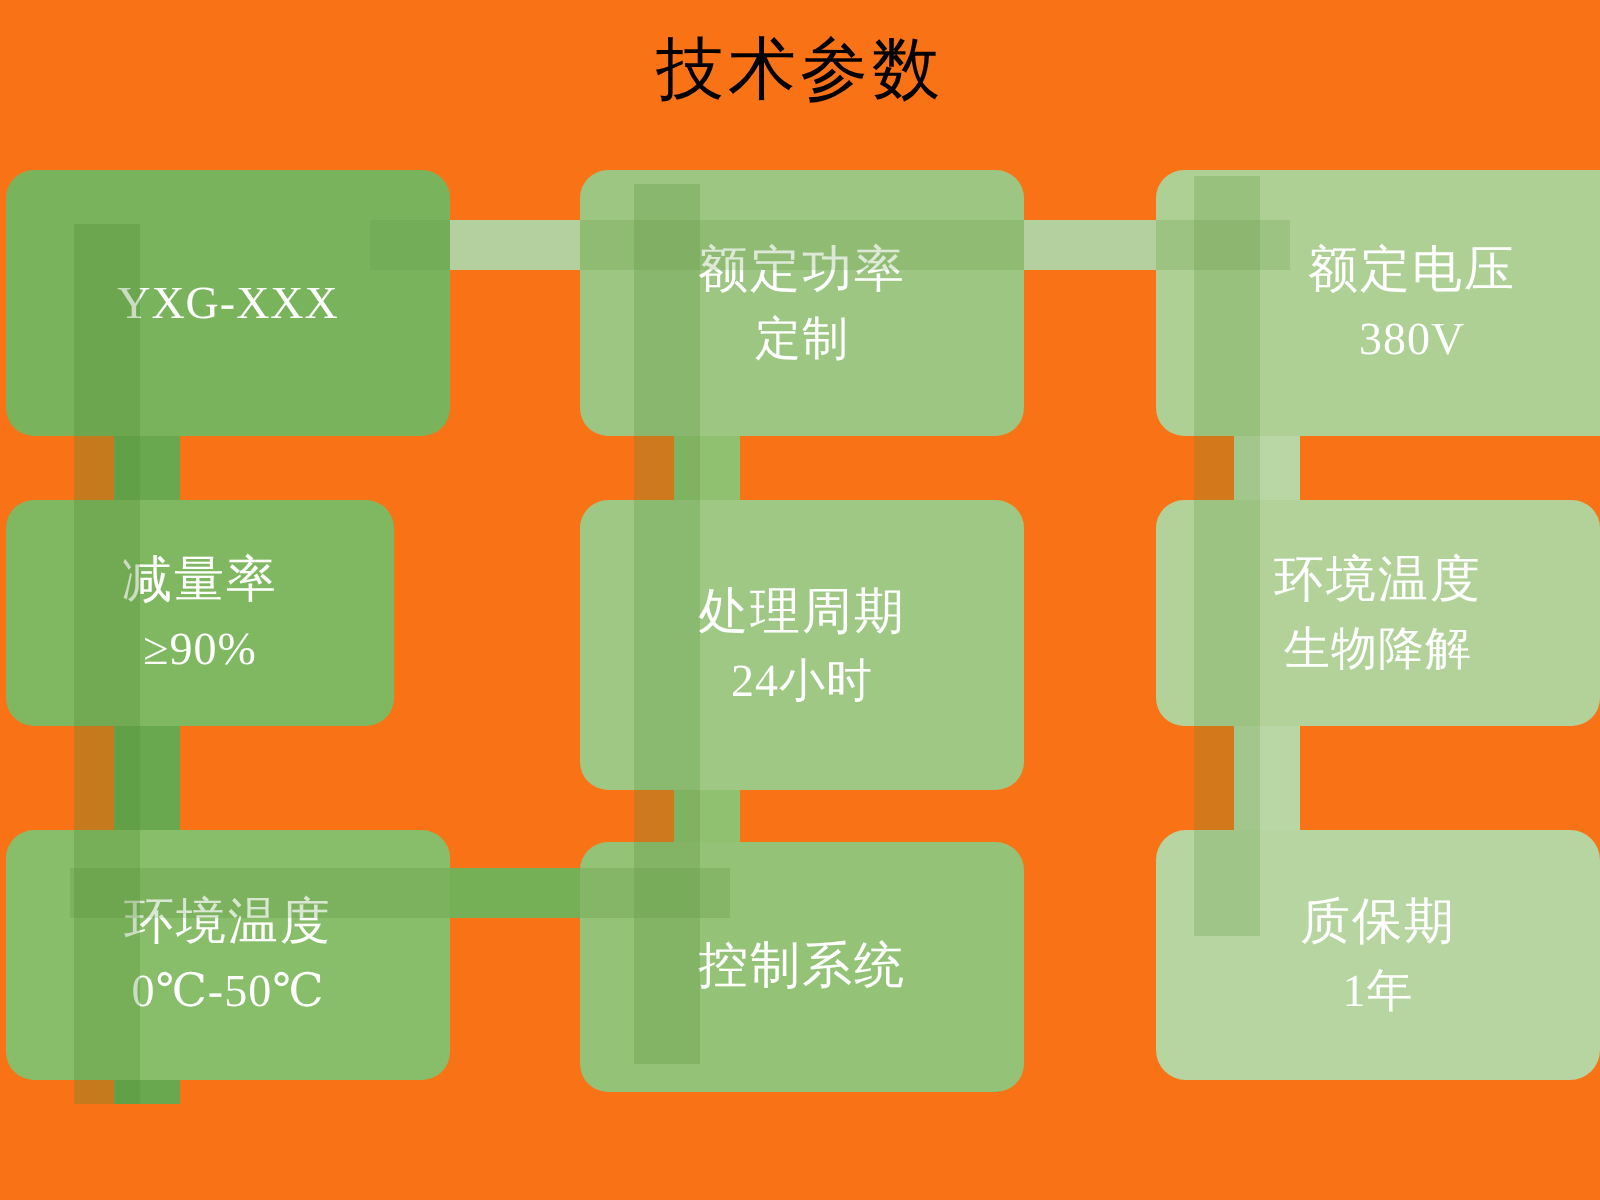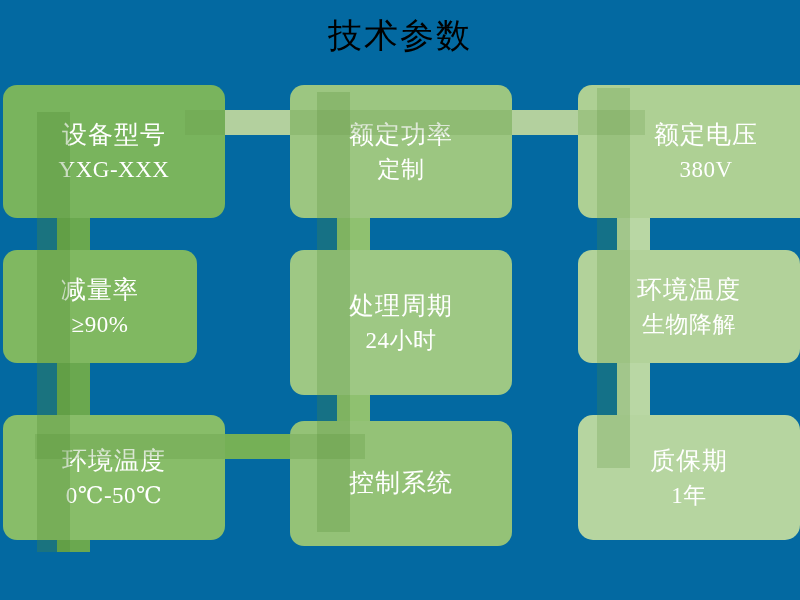--- a/index.html
+++ b/index.html
@@ -12,21 +12,21 @@
     height: 600px;
     overflow: hidden;
     font-family: "Liberation Serif", "DejaVu Serif", serif;
     position: relative;
   }
 
   #stage {
     position: relative;
     width: 800px;
     height: 600px;
-    background: #0369a1;
+    background: #f97316;
   }
 
   
   #page-title {
     position: absolute;
     top: 12px;
     left: 0;
     width: 800px;
     text-align: center;
     font-size: 34px;
@@ -91,21 +91,20 @@
   <div class="vbar" style="left:337px; top:92px; width:33px; height:440px; background:#8fc170;"></div>
 
   <div class="vbar" style="left:617px; top:88px; width:33px; height:380px; background:#b9d7a4;"></div>
 
   <div class="hbar" style="left:185px; top:110px; width:460px; height:25px; background:#c9e0b8;"></div>
 
   <div class="hbar" style="left:35px; top:434px; width:330px; height:25px; background:#7fba61;"></div>
 
   <div class="card" style="left: 3px; top: 85px; width: 222px; height: 133px; background: rgb(121, 180, 93); z-index: 10; color: rgb(255, 255, 255);">
     <div class="card-text">
-      <div class="card-title">设备型号</div>
       <div class="card-value">YXG-XXX</div>
     </div>
   </div>
 
   <div class="card" style="left: 290px; top: 85px; width: 222px; height: 133px; background: rgb(156, 198, 129); z-index: 10; color: rgb(255, 255, 255);">
     <div class="card-text">
       <div class="card-title">额定功率</div>
       <div class="card-value">定制</div>
     </div>
   </div>

